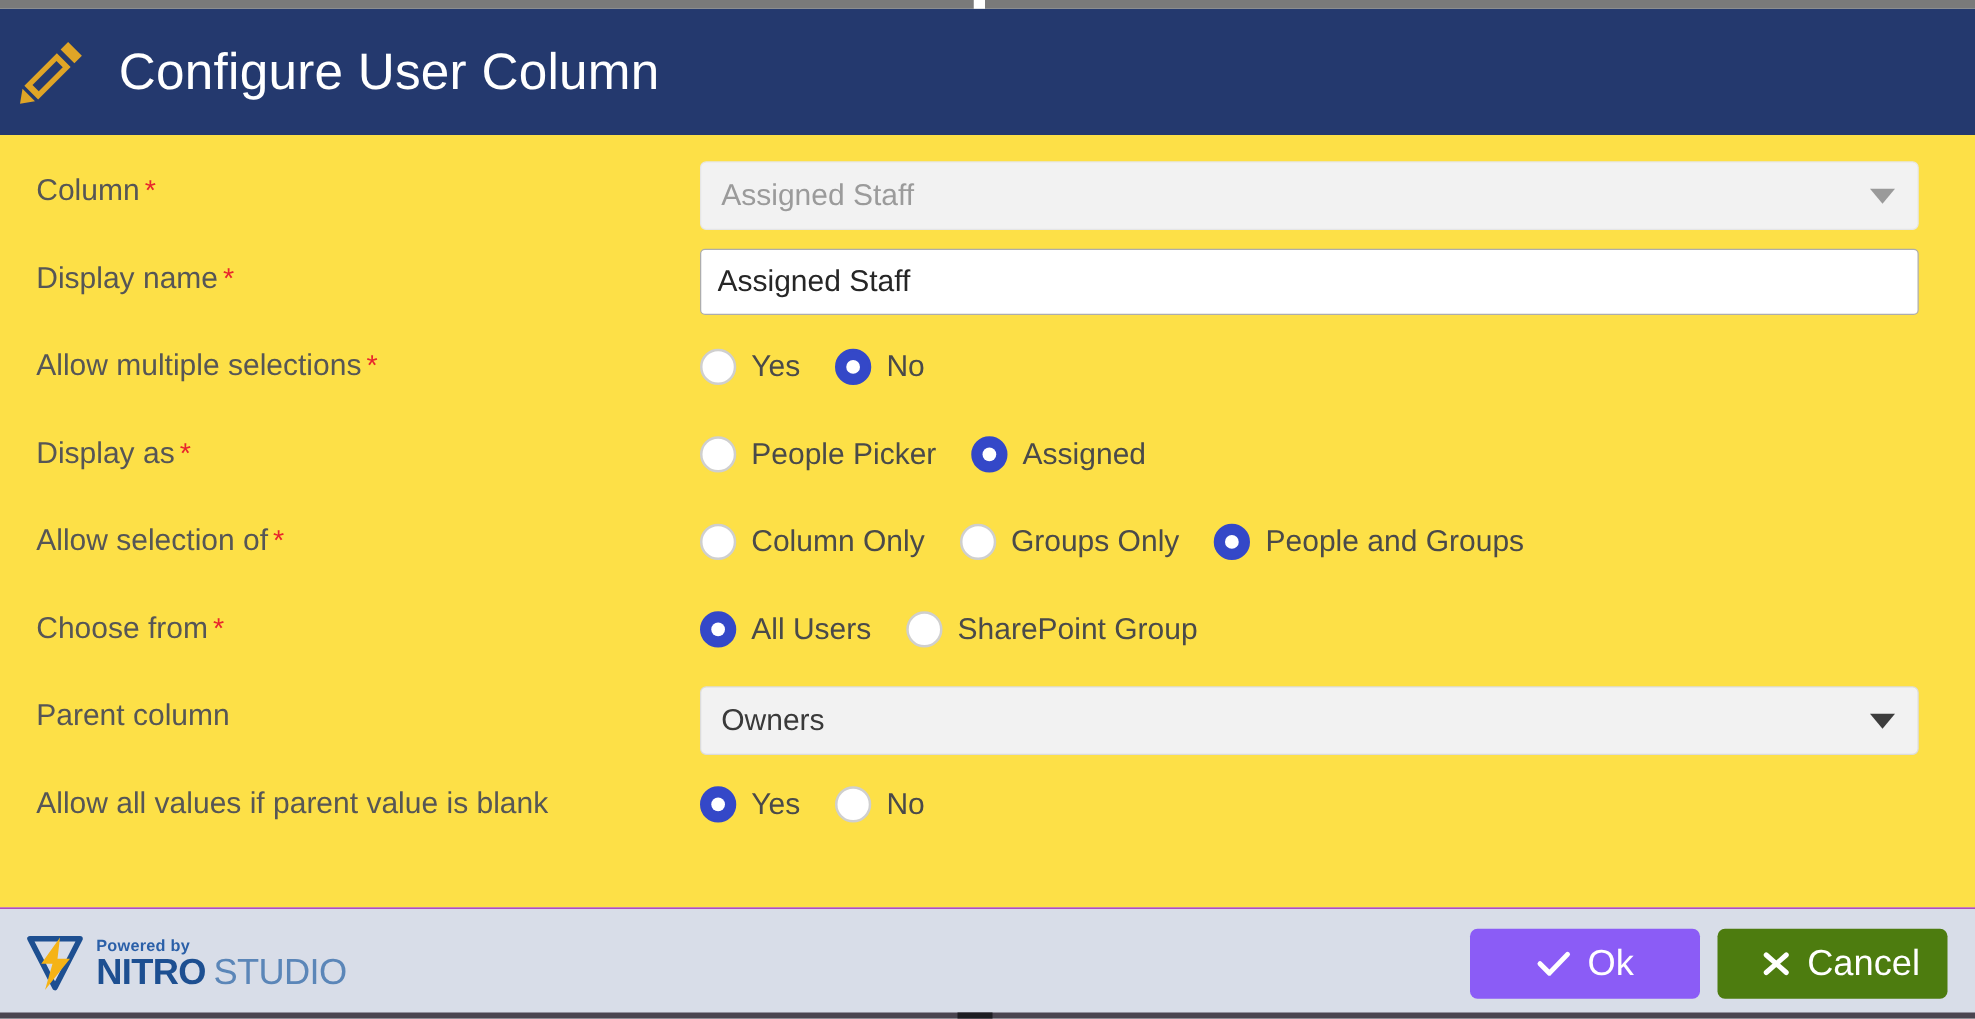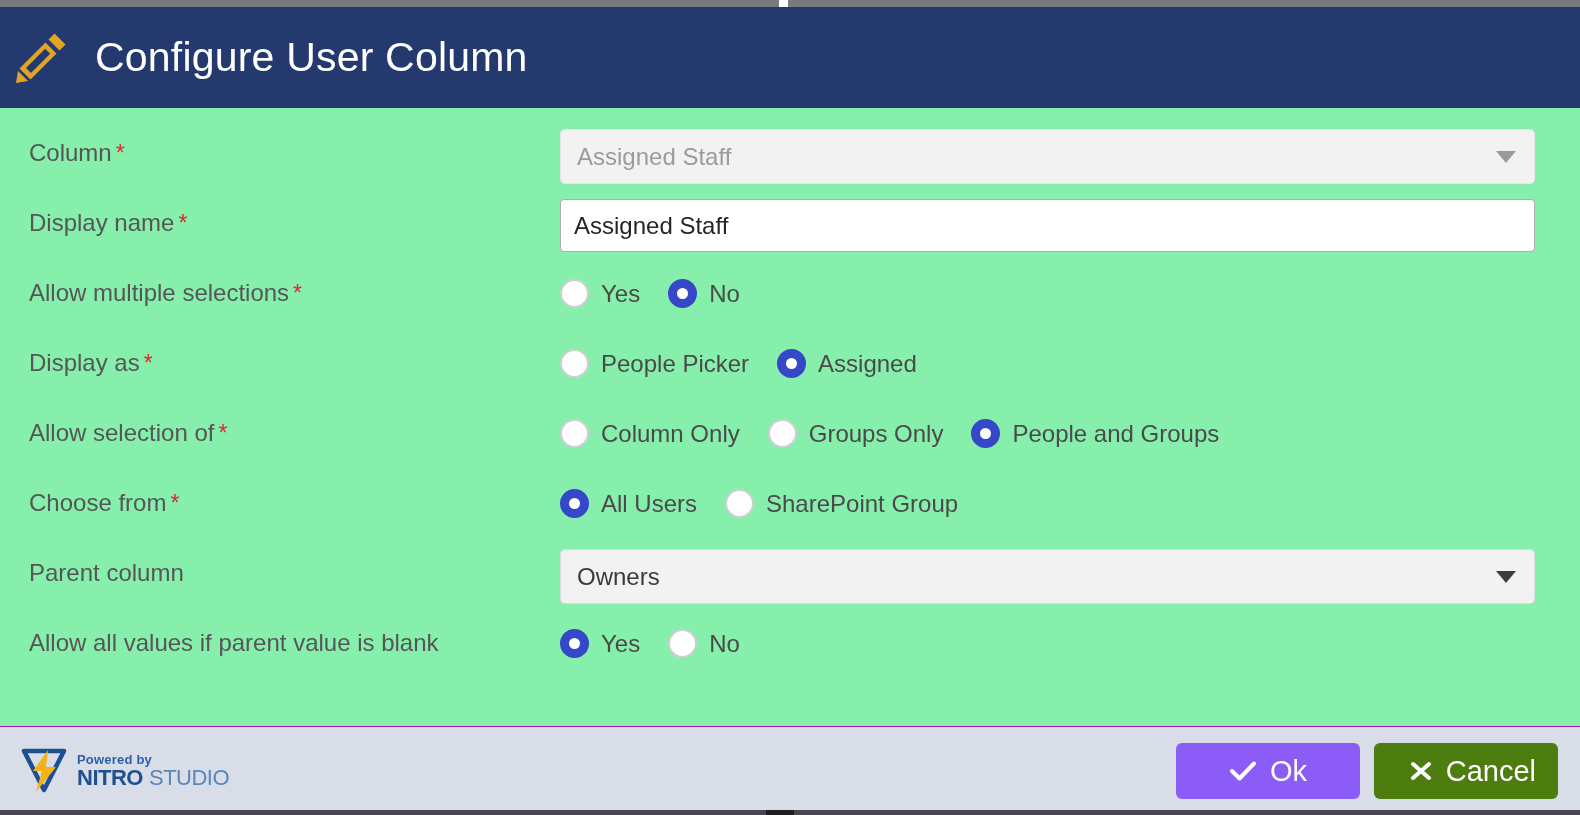--- a/index.html
+++ b/index.html
@@ -59,21 +59,21 @@
     font-size: 41px;
     font-weight: 400;
     letter-spacing: 0.2px;
     margin-left: 23px;
     white-space: nowrap;
   }
 
   
   .form-body {
     flex: 1 1 auto;
-    background: #86efac;
+    background: #fde047;
     padding-top: 19px;
     overflow: hidden;
   }
 
   .form-row {
     display: flex;
     align-items: flex-start;
     min-height: 70px;
   }
 
@@ -200,21 +200,21 @@
   .logo { display: flex; align-items: center; }
   .logo-mark { width: 52px; height: 46px; flex: 0 0 auto; }
   .logo-text { margin-left: 7px; line-height: 1; }
   .logo-powered {
     font-size: 13px;
     font-weight: bold;
     color: #2a5fa8;
     letter-spacing: 0.2px;
     margin-bottom: 1px;
   }
-  .logo-name { font-size: 22px; line-height: 1; white-space: nowrap; }
+  .logo-name { font-size: 29px; line-height: 1; white-space: nowrap; }
   .logo-nitro { font-weight: bold; color: #1d4f91; letter-spacing: -0.5px; }
   .logo-studio { font-weight: 400; color: #5b86b8; letter-spacing: -0.5px; margin-left: 6px; }
 
   .footer-buttons { display: flex; align-items: center; gap: 14px; }
 
   .btn {
     height: 56px;
     min-width: 184px;
     border: none;
     border-radius: 6px;

